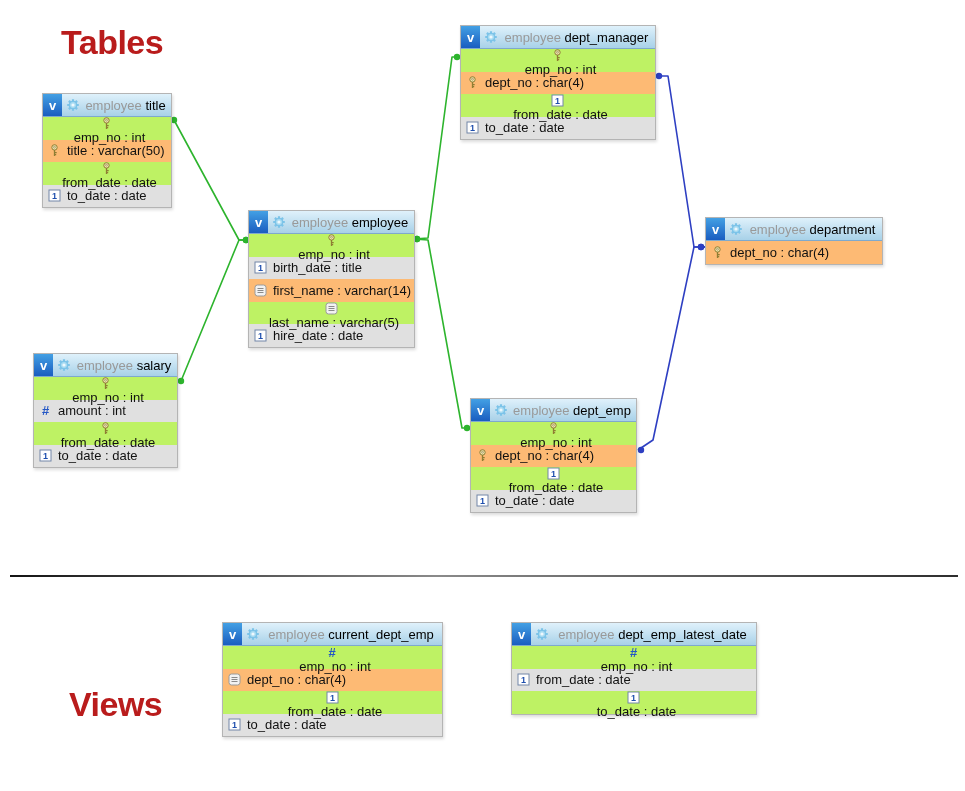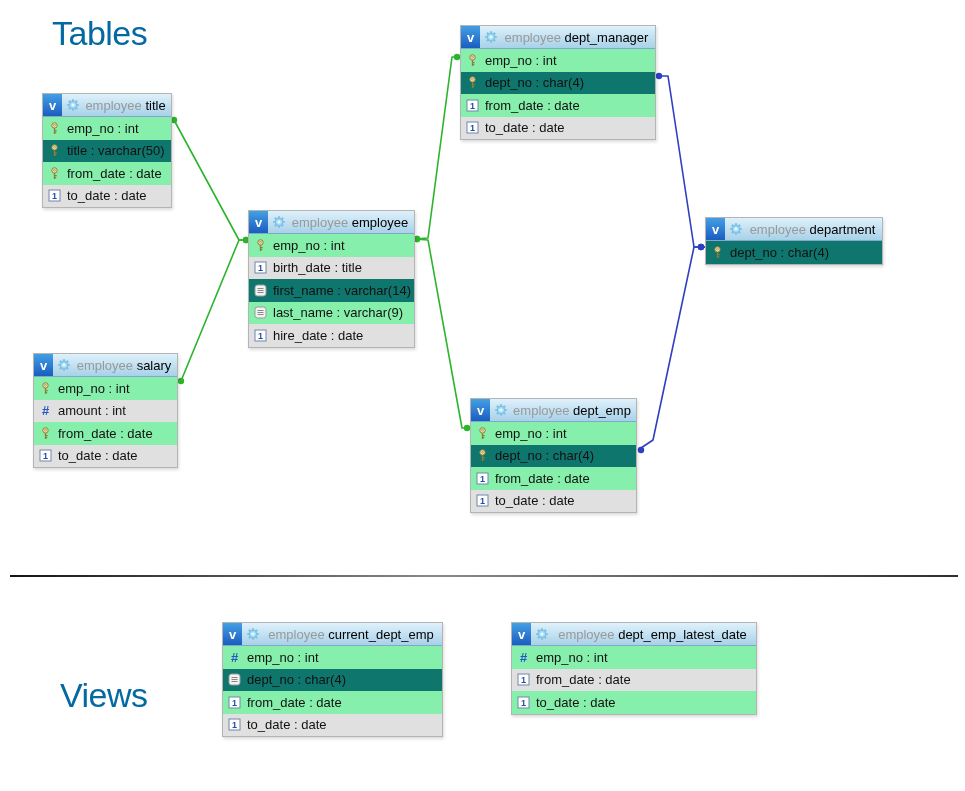--- a/index.html
+++ b/index.html
@@ -1,22 +1,22 @@
 <!DOCTYPE html>
 <html><head>
 <meta charset="utf-8">
 <style>
   html,body{margin:0;padding:0;}
   body{
     width:965px;height:791px;position:relative;overflow:hidden;
     background:#ffffff;font-family:"Liberation Sans",sans-serif;
   }
   .heading{
-    position:absolute;font-size:34px;font-weight:normal;color:#0369a1;
-    letter-spacing:-0.5px;margin:0;
+    position:absolute;font-size:34px;font-weight:bold;color:#b91c1c;
+    letter-spacing:-0.5px;margin:9px;
   }
   #tables-heading{left:52px;top:14px;}
   #views-heading{left:60px;top:676px;}
   .divider{
     position:absolute;left:10px;top:575px;width:948px;height:2px;
     background:linear-gradient(90deg,#141414,#8a8a8a 45%,#2e2e2e);
   }
   #conn-svg{position:absolute;left:0;top:0;z-index:1;pointer-events:none;}
   #tables-layer{position:absolute;left:0;top:0;width:965px;height:791px;z-index:2;}
   .table-card{
@@ -41,23 +41,23 @@
   .tname{color:#000;font-weight:normal;}
   .row{
     height:22.5px;display:flex;align-items:center;
     padding-left:5px;white-space:nowrap;box-sizing:border-box;
   }
   .row .icn{
     width:13px;height:13px;flex:0 0 13px;margin-right:6px;
     display:flex;align-items:center;justify-content:center;
   }
   .coltext{color:#111;}
-  .bg-white{background:#86efac;}
+  .bg-white{background:#bef264;flex-direction:column;}
   .bg-gray{background:#e0e0e0;}
-  .bg-pink{background:#0f766e;}
+  .bg-pink{background:#fdba74;}
   .hash{color:#2457c5;font-weight:bold;font-size:13px;line-height:13px;}
 </style>
 </head>
 <body>
 
 <h1 class="heading" id="tables-heading">Tables</h1>
 
 <svg id="conn-svg" width="965" height="791">
     <polyline points="174,120 239,240 249,240" fill="none" stroke="#2db42d" stroke-width="1.6" stroke-linejoin="round"></polyline>
     <circle cx="174" cy="120" r="3.2" fill="#2db42d"></circle>
@@ -178,21 +178,21 @@
         </span>
         <span class="coltext">first_name : varchar(14)</span>
       </div>
       <div class="row bg-white">
         <span class="icn">
           <svg viewBox="0 0 13 13" width="13" height="13">
             <rect x="1" y="1" width="11" height="11" rx="2.5" fill="#f2f2f2" stroke="#9a9a9a" stroke-width="1"></rect>
             <path d="M3.5 4.5h6 M3.5 6.5h6 M3.5 8.5h6" stroke="#8a8a8a" stroke-width="1" fill="none"></path>
           </svg>
         </span>
-        <span class="coltext">last_name : varchar(9)</span>
+        <span class="coltext">last_name : varchar(5)</span>
       </div>
       <div class="row bg-gray">
         <span class="icn">
           <svg viewBox="0 0 13 13" width="13" height="13">
             <rect x="1" y="1" width="11" height="11" fill="#fff" stroke="#7286a8" stroke-width="1"></rect>
             <text x="6.5" y="9.8" font-size="9" font-weight="bold" fill="#1f4fae" text-anchor="middle" font-family="Liberation Sans, sans-serif">1</text>
           </svg>
         </span>
         <span class="coltext">hire_date : date</span>
       </div>

